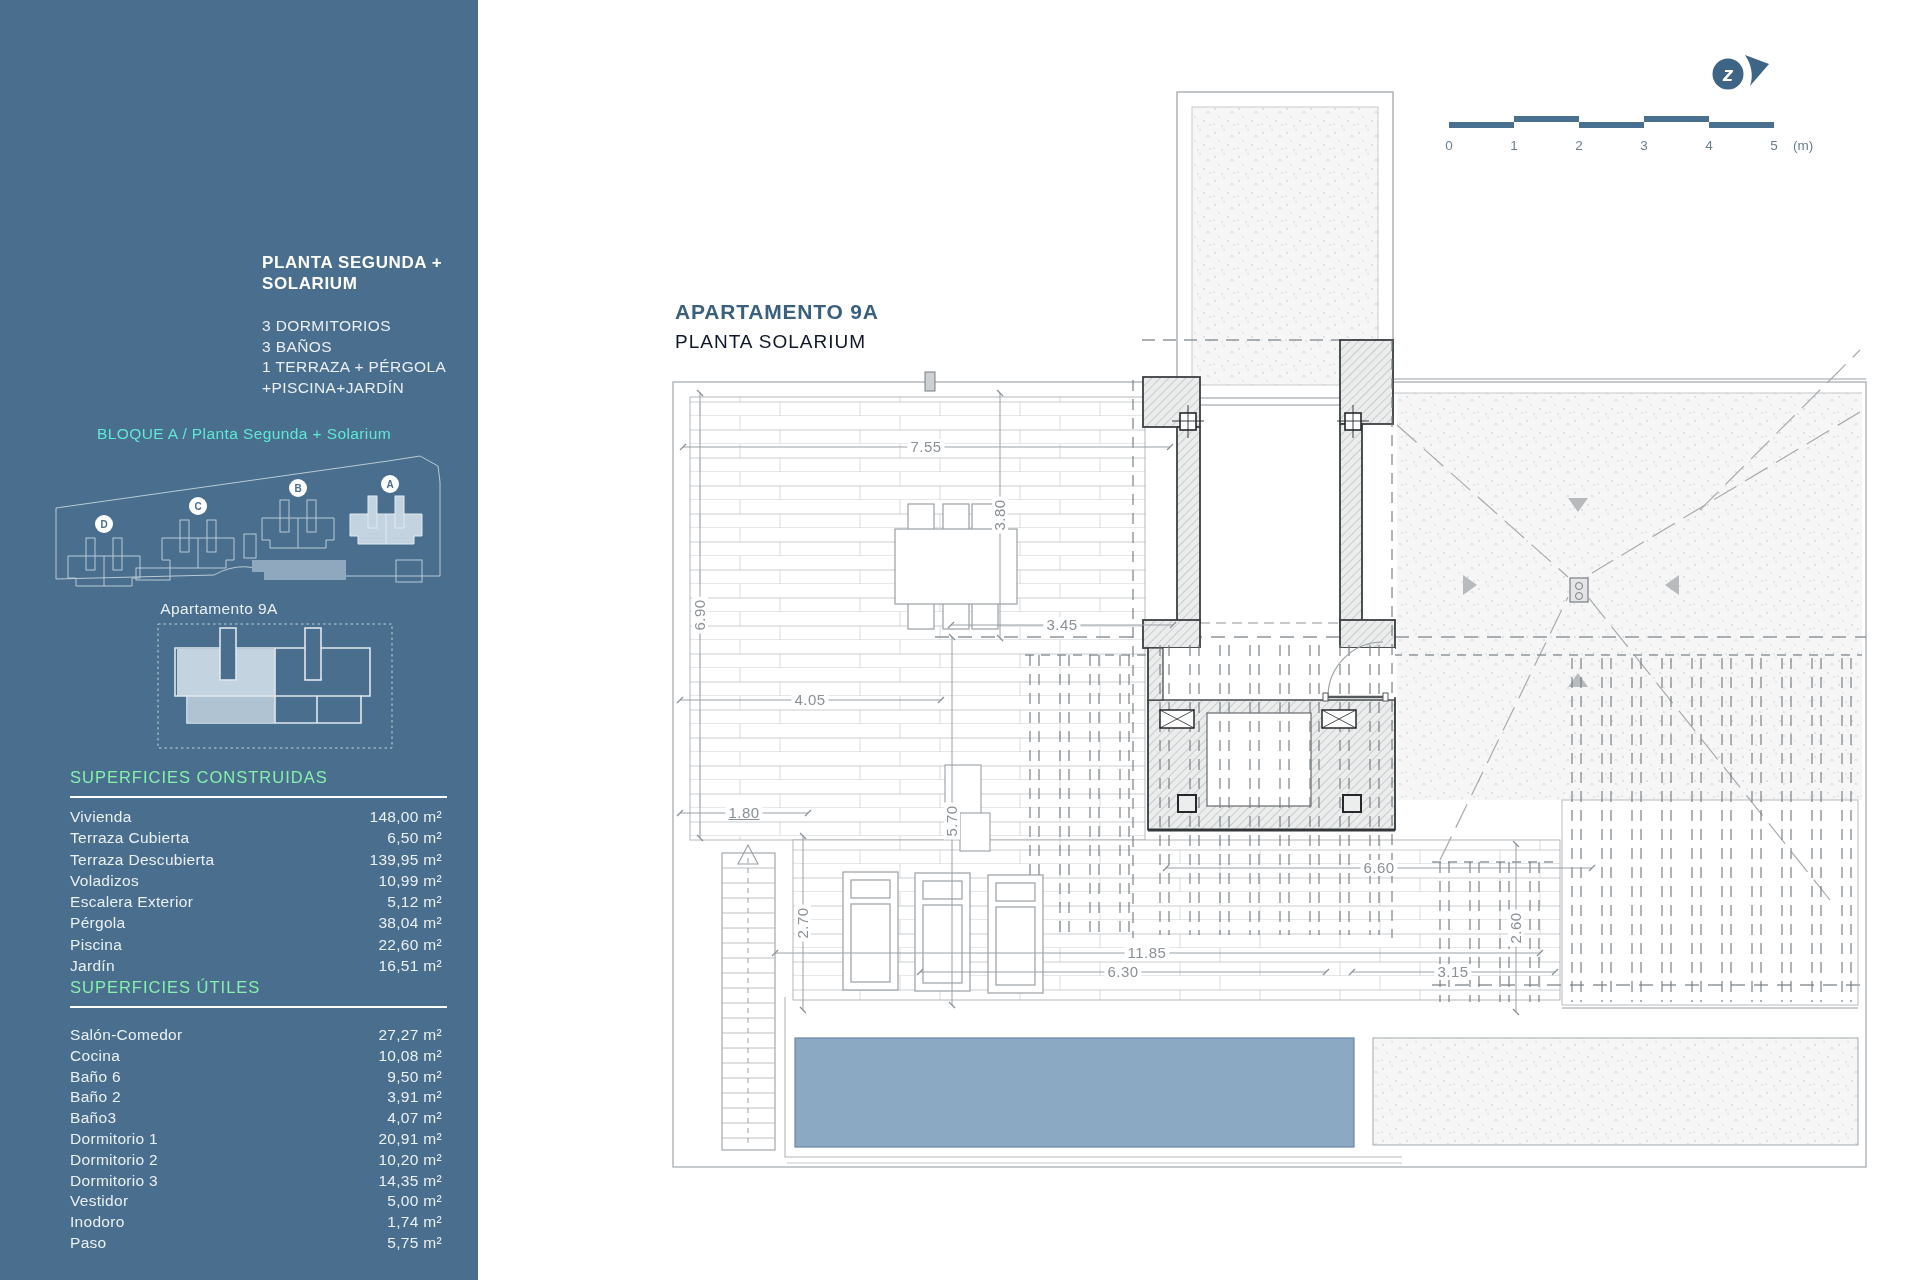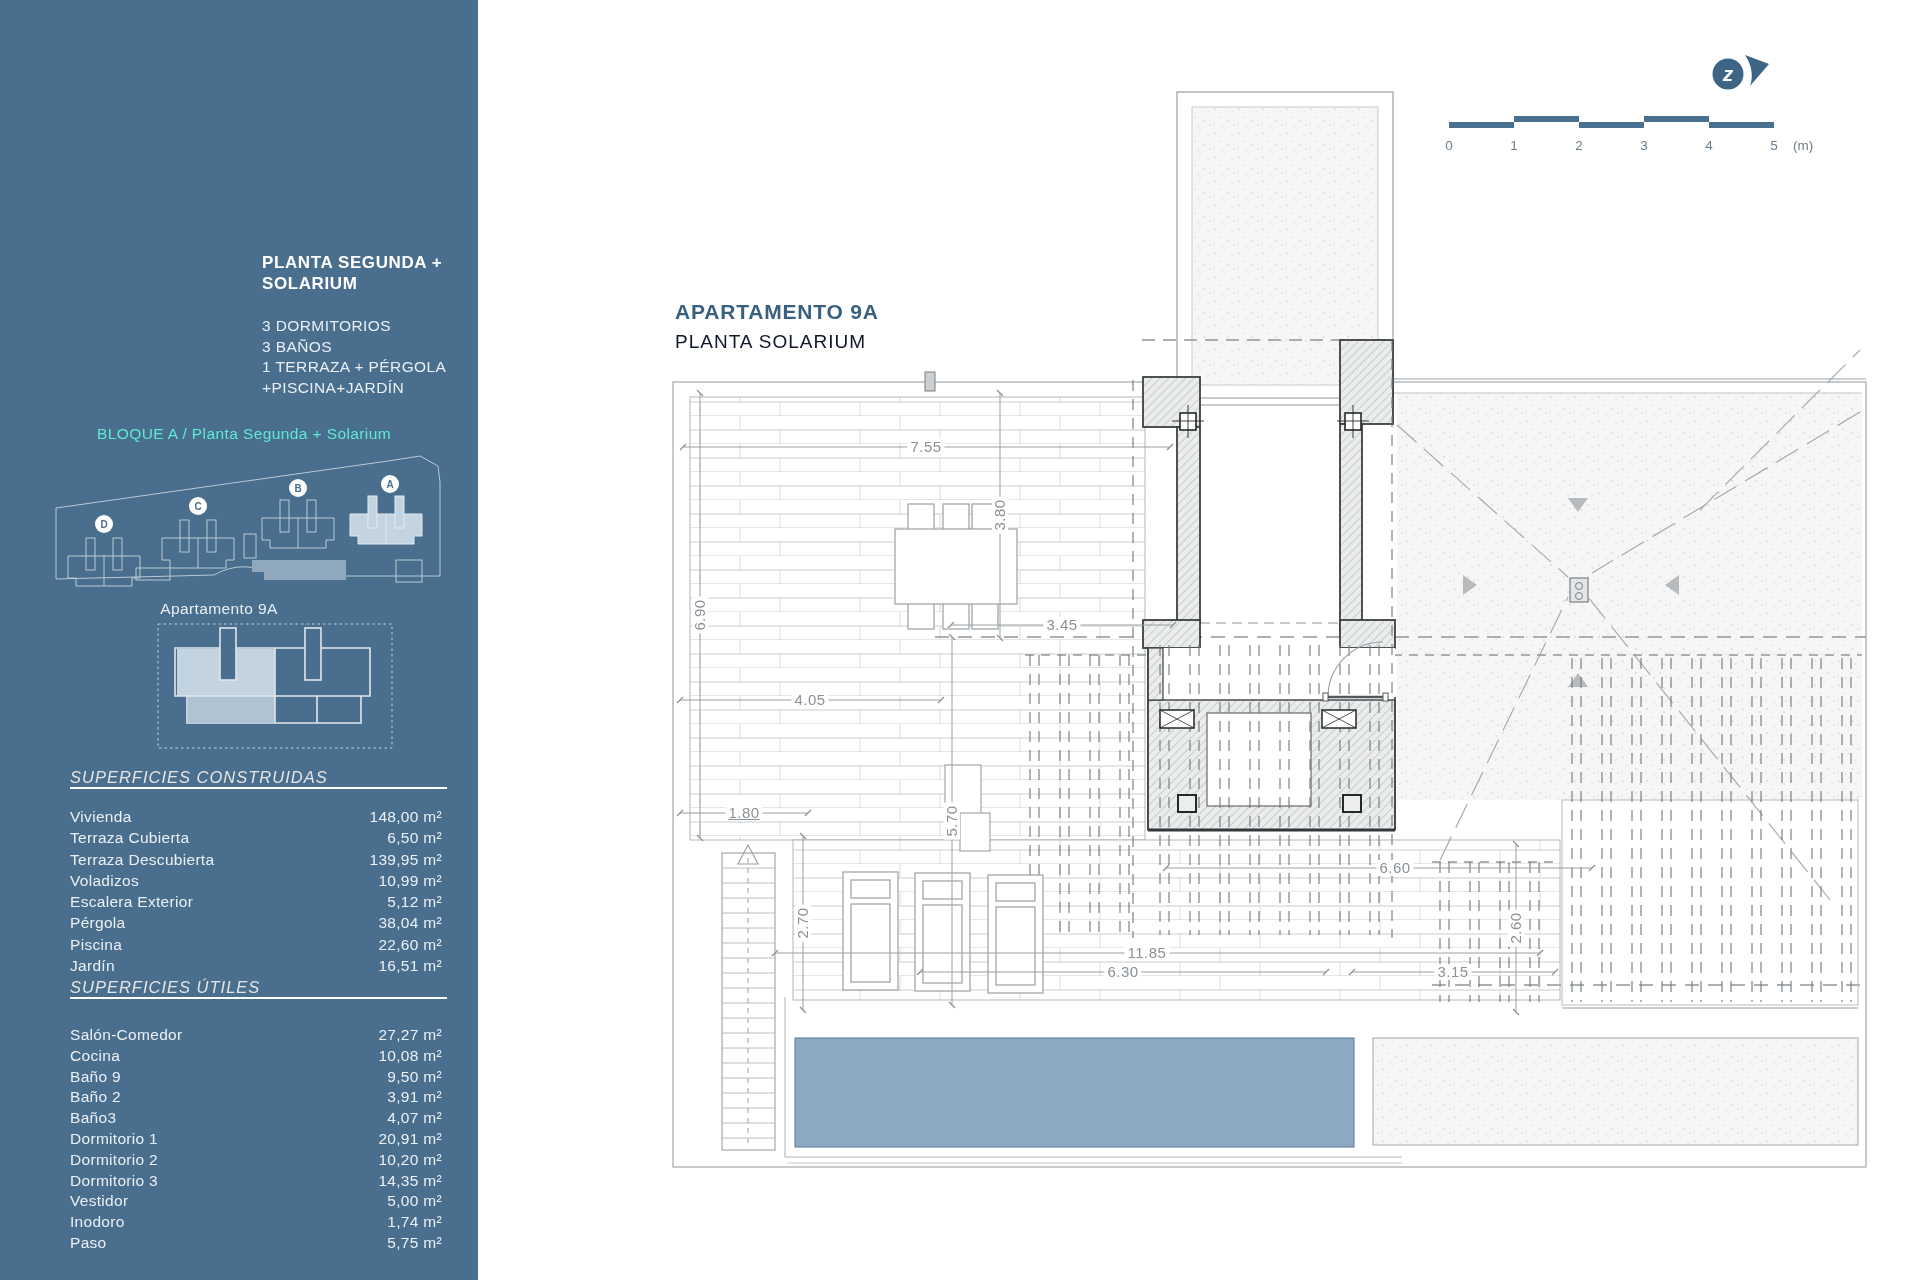--- a/index.html
+++ b/index.html
@@ -8,22 +8,22 @@
     font-family:"Liberation Sans", sans-serif;overflow:hidden;
     -webkit-font-smoothing:antialiased;
   }
   
   .sidebar{position:absolute;left:0;top:0;width:478px;height:1280px;background:#4A6E8D;color:#fff;}
   .sb-title{position:absolute;left:262px;top:252px;font-size:17px;font-weight:bold;letter-spacing:.6px;line-height:21px;color:#ffffff;}
   .sb-features{position:absolute;left:262px;top:316px;font-size:15.5px;letter-spacing:.4px;line-height:20.5px;color:#E9EFF4;}
   .sb-block-label{position:absolute;left:30px;right:20px;top:425px;text-align:center;font-size:15.5px;letter-spacing:.4px;color:#5eead4;}
   .sb-apartment{position:absolute;left:30px;right:70px;top:600px;text-align:center;font-size:15.5px;letter-spacing:.4px;color:#E9EFF4;}
   .sb-svg{position:absolute;}
-  .sb-sec-title{position:absolute;left:70px;width:377px;font-size:16.5px;letter-spacing:1px;color:#e5e5e5;
-    border-bottom:2px solid #fff;font-style:italic;}
+  .sb-sec-title{position:absolute;left:70px;width:377px;font-size:16.5px;letter-spacing:1px;color:#86efac;
+    border-bottom:2px solid #fff;padding-bottom:9px;}
   .sb-table{position:absolute;left:70px;width:372px;font-size:15.5px;letter-spacing:.3px;color:#EAF0F4;}
   .trow{display:flex;justify-content:space-between;align-items:baseline;}
   .tb-built .trow{height:21.3px;}
   .tb-useful .trow{height:20.8px;}
   
   .logo{position:absolute;left:1705px;top:48px;width:75px;height:58px;}
   .scalebar{position:absolute;left:1449px;top:112px;width:380px;height:52px;}
   .sb-seg{position:absolute;height:6px;width:65px;background:#4A7090;}
   .sb-num{position:absolute;top:26px;transform:translateX(-50%);font-size:13.5px;color:#6b7e8c;}
   .sb-unit{position:absolute;top:26px;left:344px;font-size:13.5px;color:#6b7e8c;}
@@ -159,21 +159,21 @@
   <div class="sb-table tb-useful" style="top:1026px;">
     <div class="trow">
         <span>Salón-Comedor</span>
         <span class="val">27,27 m²</span>
       </div>
     <div class="trow">
         <span>Cocina</span>
         <span class="val">10,08 m²</span>
       </div>
     <div class="trow">
-        <span>Baño 9</span>
+        <span>Baño 6</span>
         <span class="val">9,50 m²</span>
       </div>
     <div class="trow">
         <span>Baño 2</span>
         <span class="val">3,91 m²</span>
       </div>
     <div class="trow">
         <span>Baño3</span>
         <span class="val">4,07 m²</span>
       </div>
@@ -423,18 +423,18 @@
 </svg>
 
 <span class="dim" style="left:266px;top:367px;">7.55</span>
 <span class="dim v" style="left:340px;top:435px;">3.80</span>
 <span class="dim v" style="left:40px;top:535px;">6.90</span>
 <span class="dim" style="left:402px;top:545px;">3.45</span>
 <span class="dim" style="left:150px;top:620px;">4.05</span>
 <span class="dim" style="left:84px;top:733px;text-decoration:underline;">1.80</span>
 <span class="dim v" style="left:292px;top:741px;">5.70</span>
 <span class="dim v" style="left:143px;top:843px;">2.70</span>
-<span class="dim" style="left:719px;top:788px;margin-left:16px;">6.60</span>
+<span class="dim" style="left:719px;top:788px;">6.60</span>
 <span class="dim" style="left:487px;top:873px;">11.85</span>
 <span class="dim" style="left:463px;top:892px;">6.30</span>
 <span class="dim v" style="left:856px;top:848px;">2.60</span>
 <span class="dim" style="left:793px;top:892px;">3.15</span>
 </div>
 
 </body></html>

